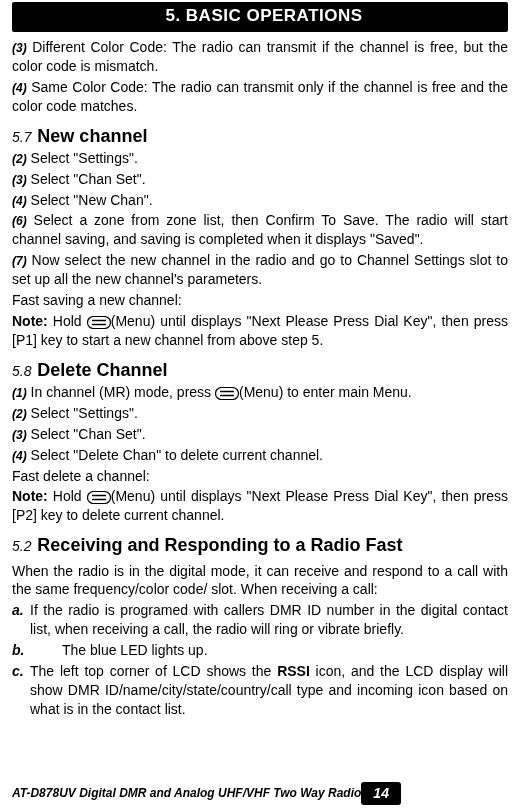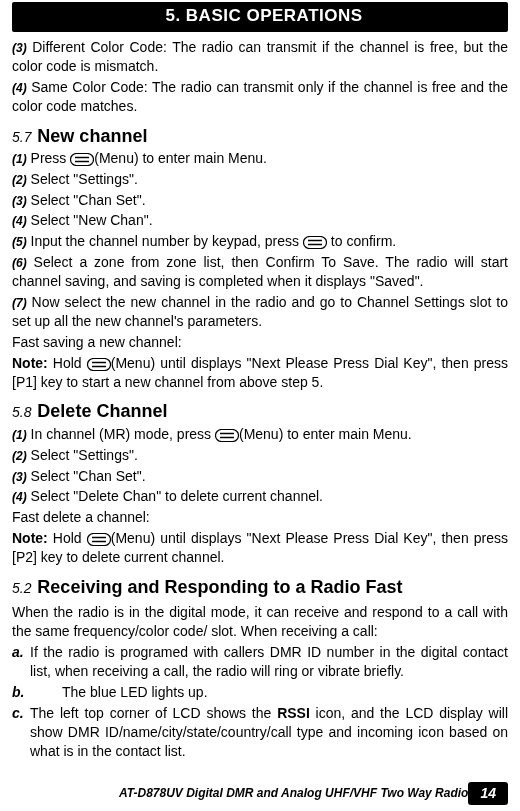--- a/index.html
+++ b/index.html
@@ -59,21 +59,21 @@
   .bold {
     font-weight: bold;
   }
   .footer {
     position: absolute;
     bottom: 6px;
     left: 12px;
     right: 12px;
     display: flex;
     align-items: center;
-    justify-content: flex-end;
+    justify-content: flex-start;
   }
   .footer-text {
     font-style: italic;
     font-weight: bold;
     font-size: 12px;
     color: #000;
   }
   .page-num {
     background: #000;
     color: #fff;
@@ -118,41 +118,27 @@
   <div class="para">
     <span class="step-num">(4)</span><span> Same Color Code: The radio can transmit only if the channel is free and the color code matches.</span>
   </div>
 
   <div class="section-row">
     <span class="section-num">5.7</span>
     <span class="section-title lg">New channel</span>
   </div>
 
   <div class="para">
-    <span class="step-num">(1)</span><span> Press </span><span class="menu-icon"><svg width="24" height="13" viewBox="0 0 24 13">
-          <rect x="0.5" y="0.5" width="23" height="12" rx="6" ry="6" fill="none" stroke="#000" stroke-width="1.2"></rect>
-          <line x1="5" y1="4.5" x2="19" y2="4.5" stroke="#000" stroke-width="1.5"></line>
-          <line x1="5" y1="8.5" x2="19" y2="8.5" stroke="#000" stroke-width="1.5"></line>
-        </svg></span><span>(Menu) to enter main Menu.</span>
-  </div>
-  <div class="para">
     <span class="step-num">(2)</span><span> Select "Settings".</span>
   </div>
   <div class="para">
     <span class="step-num">(3)</span><span> Select "Chan Set".</span>
   </div>
   <div class="para">
     <span class="step-num">(4)</span><span> Select "New Chan".</span>
-  </div>
-  <div class="para">
-    <span class="step-num">(5)</span><span> Input the channel number by keypad, press </span><span class="menu-icon"><svg width="24" height="13" viewBox="0 0 24 13">
-          <rect x="0.5" y="0.5" width="23" height="12" rx="6" ry="6" fill="none" stroke="#000" stroke-width="1.2"></rect>
-          <line x1="5" y1="4.5" x2="19" y2="4.5" stroke="#000" stroke-width="1.5"></line>
-          <line x1="5" y1="8.5" x2="19" y2="8.5" stroke="#000" stroke-width="1.5"></line>
-        </svg></span><span> to confirm.</span>
   </div>
   <div class="para">
     <span class="step-num">(6)</span><span> Select a zone from zone list, then Confirm To Save. The radio will start channel saving, and saving is completed when it displays "Saved".</span>
   </div>
   <div class="para">
     <span class="step-num">(7)</span><span> Now select the new channel in the radio and go to Channel Settings slot to set up all the new channel's parameters.</span>
   </div>
   <div class="para">Fast saving a new channel:</div>
   <div class="para">
     <span class="bold">Note:</span><span> Hold </span><span class="menu-icon"><svg width="24" height="13" viewBox="0 0 24 13">

